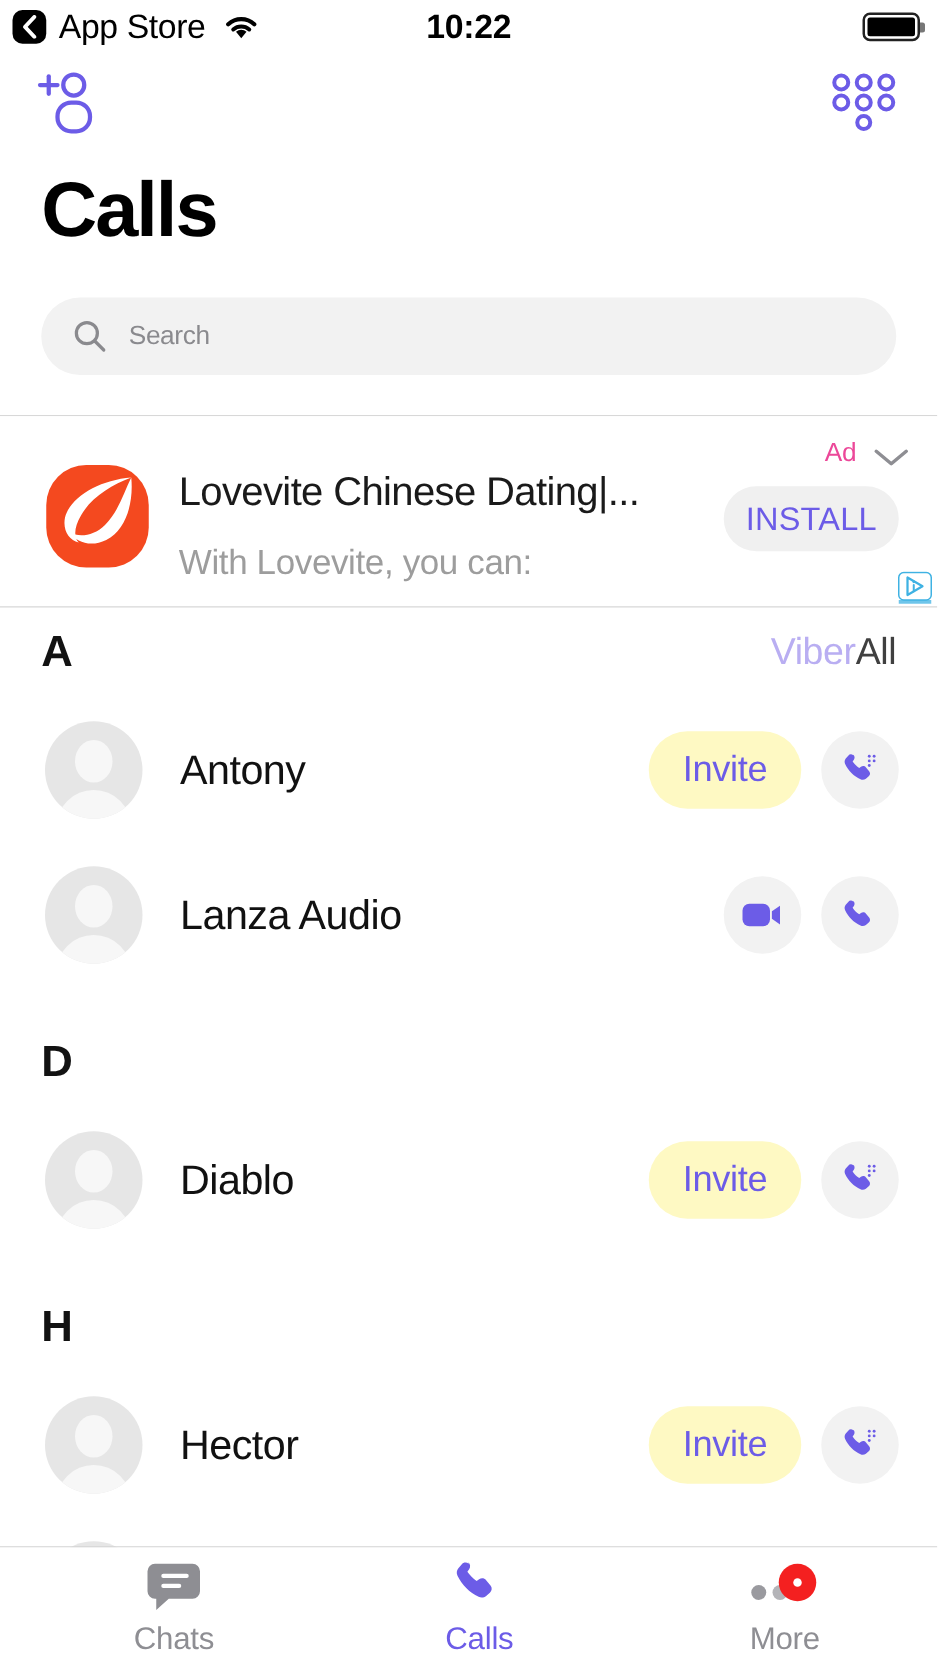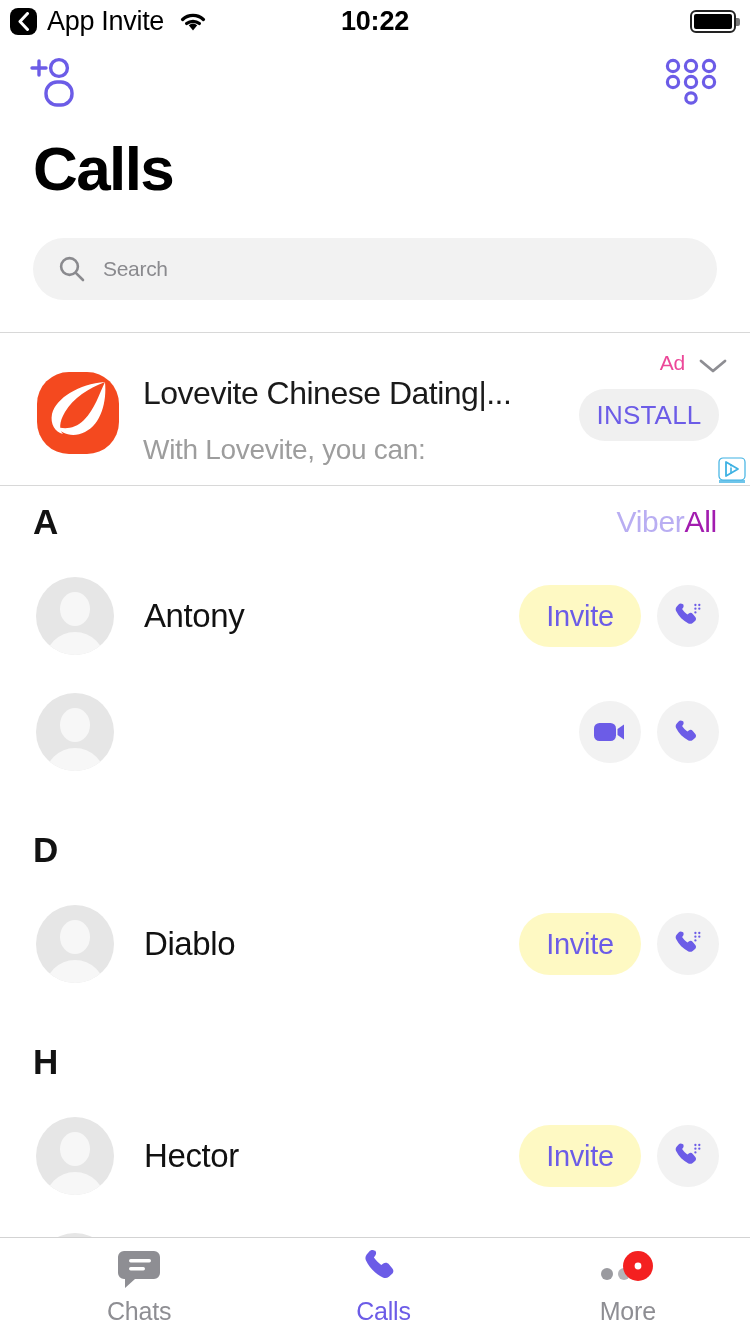--- a/index.html
+++ b/index.html
@@ -243,21 +243,21 @@
     margin-left: auto;
     display: flex;
     align-items: baseline;
   }
   .filter-item {
     font-size: 30px;
     letter-spacing: -0.3px;
     cursor: pointer;
   }
   .filter-item.inactive { color: #b9aef2; }
-  .filter-item.active   { color: #a21caf; }
+  .filter-item.active   { color: #404040; }
 
   .contact-row {
     position: relative;
     height: 116px;
     display: flex;
     align-items: center;
     padding: 0 31px 0 36px;
   }
   .avatar {
     width: 78px; height: 78px;
@@ -363,21 +363,21 @@
 
 <div id="app">
 
   <div class="status-bar">
     <div class="status-left">
       <div class="back-chip">
         <svg width="13" height="19" viewBox="0 0 13 19">
           <path d="M10.5 1.5 L3 9.5 L10.5 17.5" stroke="#fff" stroke-width="3" fill="none" stroke-linecap="round" stroke-linejoin="round"></path>
         </svg>
       </div>
-      <div class="status-carrier">App Invite</div>
+      <div class="status-carrier">App Store</div>
       <div class="wifi-icon">
         <svg width="30" height="22" viewBox="0 0 30 22">
           <path d="M15 20.5 L10.8 15.3 a6.6 6.6 0 0 1 8.4 0 Z" fill="#000"></path>
           <path d="M4.6 9.4 a15.5 15.5 0 0 1 20.8 0" stroke="#000" stroke-width="3.4" fill="none" stroke-linecap="round"></path>
           <path d="M8.6 13.6 a10 10 0 0 1 12.8 0" stroke="#000" stroke-width="3.2" fill="none" stroke-linecap="round"></path>
         </svg>
       </div>
     </div>
     <div class="status-center">10:22</div>
     <div class="status-right">
@@ -481,20 +481,21 @@
             <circle cx="24.4" cy="9.7" r="1.15" fill="#6c5ce7"></circle>
             <circle cx="28.3" cy="9.7" r="1.15" fill="#6c5ce7"></circle>
             <circle cx="24.4" cy="13.4" r="1.15" fill="#6c5ce7"></circle>
           </svg>
         </div>
       </div>
     </div>
 
     <div class="contact-row">
       <div class="avatar"></div>
+      <div class="contact-name">Lanza Audio</div>
       <div class="row-actions">
         <div class="circle-btn">
           <svg width="36" height="26" viewBox="0 0 36 26">
             <rect x="2" y="4" width="22" height="18" rx="5.5" fill="#6c5ce7"></rect>
             <path d="M25.5 10 L32 5.5 L32 20.5 L25.5 16 Z" fill="#6c5ce7"></path>
           </svg>
         </div>
         <div class="circle-btn">
           <svg width="34" height="34" viewBox="0 0 34 34">
             <path d="M11.6 6.2 c-1.3-1.1-3-.9-4 .3 l-2 2.3 c-1 1.2-1.2 2.9-.5 4.3 2.5 5.3 7 9.8 12.3 12.3 1.4.7 3.1.5 4.3-.5 l2.3-2 c1.2-1 1.4-2.7.3-4 l-2.5-3 c-1-1.2-2.7-1.4-4-.5 l-1.4 1 c-2.1-1.4-3.9-3.2-5.3-5.3 l1-1.4 c.9-1.3.7-3-.5-4 Z" fill="#6c5ce7"></path>

